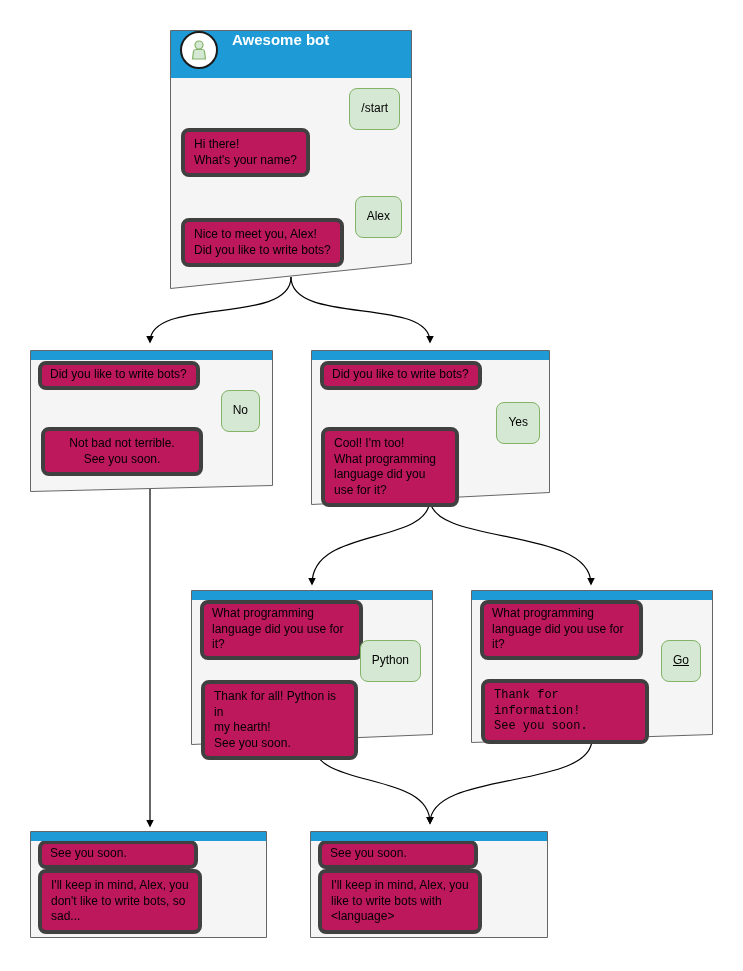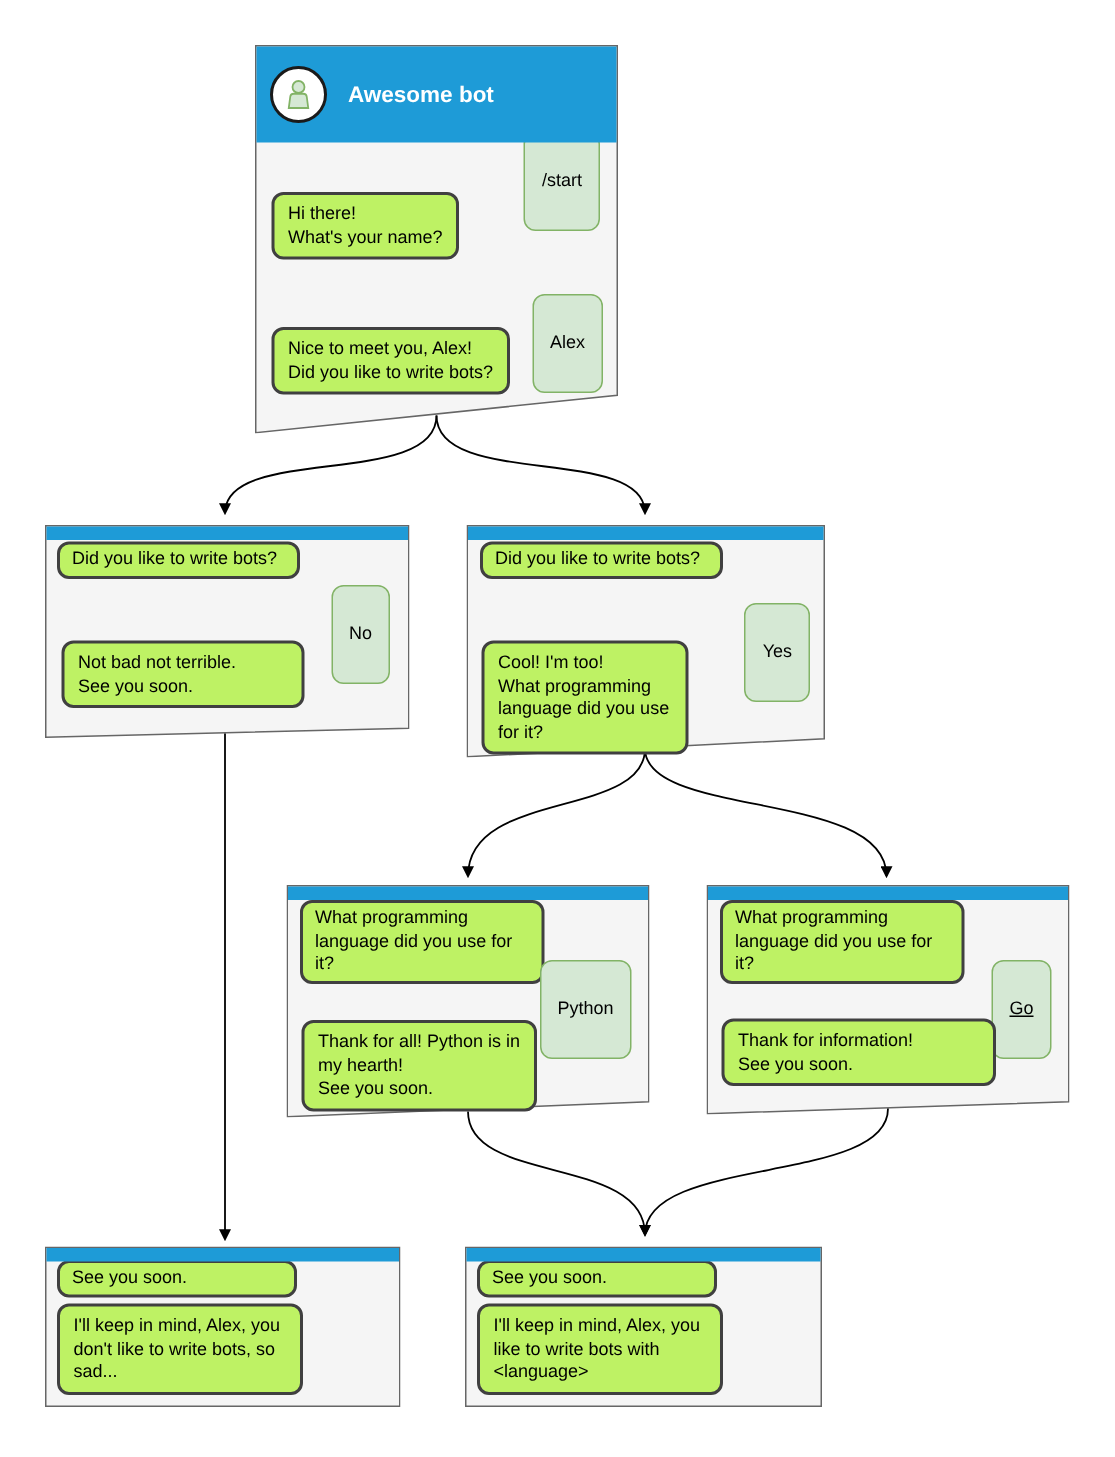--- a/index.html
+++ b/index.html
@@ -3,28 +3,28 @@
 <meta charset="utf-8">
 <style>
   html,body{margin:0;padding:0;background:#ffffff;}
   #canvas{
     position:relative;width:743px;height:971px;background:#ffffff;overflow:hidden;
     font-family:"Liberation Sans",sans-serif;
   }
   .card{position:absolute;}
   .card-shape{position:absolute;left:0;top:0;}
   .bar{position:absolute;top:1px;left:1px;right:1px;height:9px;background:#1e9bd7;z-index:3;}
-  .root-bar{position:absolute;top:1px;left:1px;right:1px;height:64px;background:#1e9bd7;z-index:3;display:flex;align-items:center;}
+  .root-bar{position:absolute;top:1px;left:1px;right:1px;height:47px;background:#1e9bd7;z-index:3;display:flex;align-items:flex-start;}
   .avatar{width:38px;height:38px;border-radius:50%;background:#ffffff;border:2px solid #1a1a1a;
     margin-left:9px;display:flex;align-items:center;justify-content:center;box-sizing:border-box;flex:0 0 auto;}
   .root-title{color:#ffffff;font-size:15px;font-weight:bold;margin-left:14px;white-space:nowrap;}
   .bubble{position:absolute;font-size:12px;line-height:1.3;color:#000;border-radius:8px;
     box-sizing:border-box;white-space:pre-line;z-index:2;}
-  .bot{background:#bef264;border:2px solid #404040;padding:5px 9px;}
-  .user{background:#d5e8d4;border:1px solid #82b366;padding:24px 11px;text-align:left;min-width:34px;}
+  .bot{background:#be185d;border:4px solid #404040;padding:5px 9px;}
+  .user{background:#d5e8d4;border:1px solid #82b366;padding:12px 11px;text-align:left;min-width:34px;}
   .q{padding:2px 8px 3px 8px;}
   #edges{position:absolute;left:0;top:0;z-index:1;}
 </style>
 </head>
 <body>
 
 <div id="canvas">
 
   <svg id="edges" width="743" height="971">
     <defs>
@@ -64,21 +64,21 @@
 Did you like to write bots?</div>
   </div>
 
   <div class="card" style="left:30px;top:350px;width:243px;height:142px;">
     <svg class="card-shape" width="243" height="142">
       <polygon points="0.5,0.5 242.5,0.5 242.5,135.5 0.5,141.5" fill="#f5f5f5" stroke="#666666" stroke-width="1"></polygon>
     </svg>
     <div class="bar"></div>
     <div class="bubble bot q" style="left:8px;top:11px;width:162px;">Did you like to write bots?</div>
     <div class="bubble user" style="right:13px;top:40px;">No</div>
-    <div class="bubble bot" style="left:11px;top:77px;width:162px;">Not bad not terrible.
+    <div class="bubble bot" style="left:11px;top:77px;width:162px;text-align:center;">Not bad not terrible.
 See you soon.</div>
   </div>
 
   <div class="card" style="left:311px;top:350px;width:239px;height:155px;">
     <svg class="card-shape" width="239" height="155">
       <polygon points="0.5,0.5 238.5,0.5 238.5,142.5 0.5,154.5" fill="#f5f5f5" stroke="#666666" stroke-width="1"></polygon>
     </svg>
     <div class="bar"></div>
     <div class="bubble bot q" style="left:9px;top:11px;width:162px;">Did you like to write bots?</div>
     <div class="bubble user" style="right:10px;top:40px;margin-top:12px;">Yes</div>
@@ -101,21 +101,21 @@
   </div>
 
   <div class="card" style="left:471px;top:590px;width:242px;height:153px;">
     <svg class="card-shape" width="242" height="153">
       <polygon points="0.5,0.5 241.5,0.5 241.5,144.5 0.5,152.5" fill="#f5f5f5" stroke="#666666" stroke-width="1"></polygon>
     </svg>
     <div class="bar"></div>
     <div class="bubble bot q" style="left:9px;top:10px;width:163px;">What programming
 language did you use for it?</div>
     <div class="bubble user" style="right:12px;top:50px;text-decoration:underline;">Go</div>
-    <div class="bubble bot" style="left:10px;top:89px;width:183px;">Thank for information!
+    <div class="bubble bot" style="left:10px;top:89px;width:168px;font-family:Liberation Mono, monospace;">Thank for information!
 See you soon.</div>
   </div>
 
   <div class="card" style="left:30px;top:831px;width:237px;height:107px;">
     <svg class="card-shape" width="237" height="107">
       <polygon points="0.5,0.5 236.5,0.5 236.5,106.5 0.5,106.5" fill="#f5f5f5" stroke="#666666" stroke-width="1"></polygon>
     </svg>
     <div class="bar"></div>
     <div class="bubble bot q" style="left:8px;top:9px;width:160px;">See you soon.</div>
     <div class="bubble bot" style="left:8px;top:38px;width:164px;">I'll keep in mind, Alex, you

